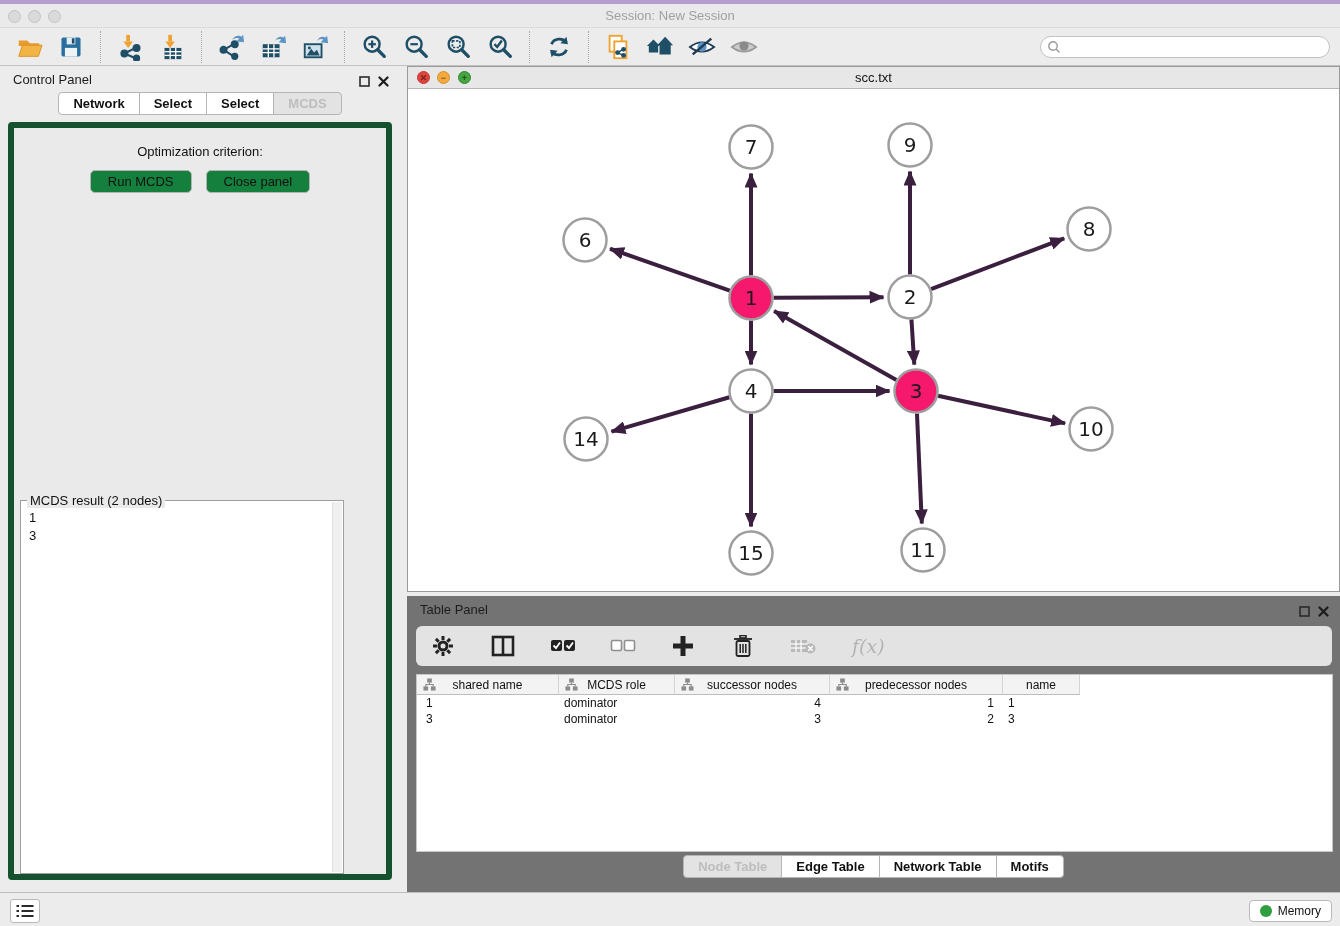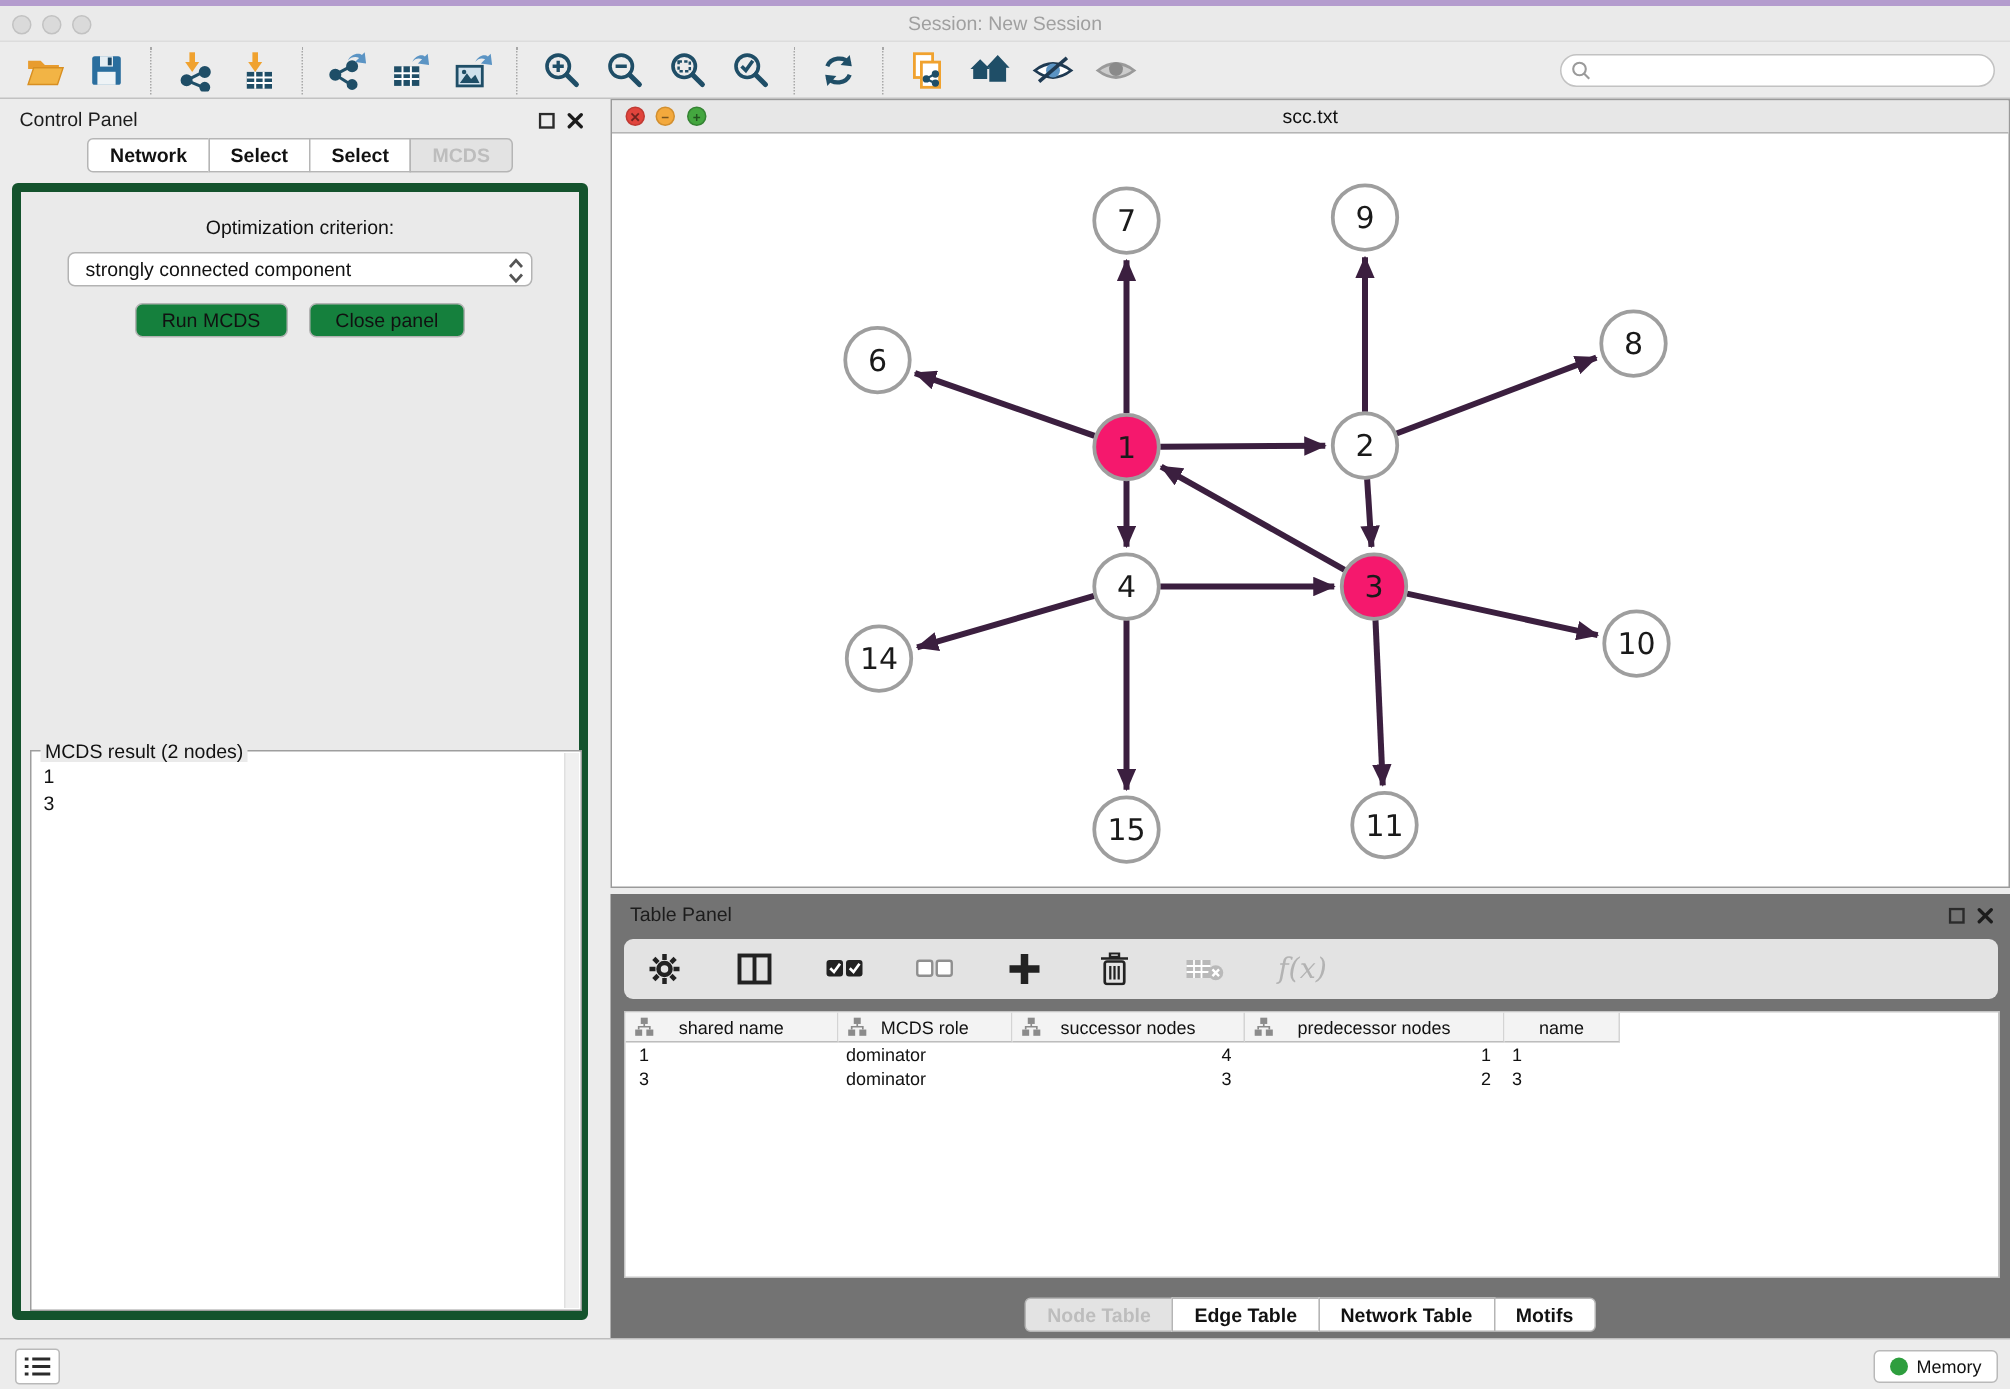--- a/index.html
+++ b/index.html
@@ -29,21 +29,21 @@
   .tab { font-size:13px; color:#111; background:#fff; border:1px solid #b5b5b5; padding:3px 14px; margin-left:-1px; font-weight:bold; }
   .tab:first-child { border-radius:4px 0 0 4px; margin-left:0; }
   .tab:last-child { border-radius:0 4px 4px 0; }
   .tab.active { background:#e3e3e3; color:#bdbdbd; }
   .cp-box { position:absolute; left:8px; top:56px; width:384px; height:758px; border:6px solid #14532d; border-radius:4px; background:#eaeaea; }
   .opt-label { text-align:center; margin-top:16px; font-size:13px; color:#111; }
   .combo { position:relative; width:310px; height:23px; margin:9px auto 0 auto; background:#fff; border:1px solid #b3b3b3; border-radius:5px; font-size:13px; color:#111; line-height:21px; padding-left:11px; }
   .combo .stepper { position:absolute; right:4px; top:2px; }
   .btnrow { display:flex; justify-content:center; gap:14px; margin-top:11px; }
   .pushbtn { background:#15803d; border:1px solid #b3b3b3; border-radius:5px; font-size:13px; color:#111; padding:3px 17px; font-family:"Liberation Sans",sans-serif; }
-  .result-box { position:absolute; left:6px; top:372px; width:368px; height:374px; border:1px solid #9e9e9e; background:#fff; }
+  .result-box { position:absolute; left:6px; top:372px; width:324px; height:374px; border:1px solid #9e9e9e; background:#fff; }
   .result-box .legend { position:absolute; left:6px; top:-8px; background:#eaeaea; padding:0 3px; font-size:13px; color:#111; }
   .result-items { padding:8px 0 0 8px; font-size:13px; color:#111; line-height:18px; }
   .result-scroll { position:absolute; right:1px; top:1px; bottom:1px; width:10px; background:#f0f0f0; border-left:1px solid #e0e0e0; }
 
   
   .net-frame { position:absolute; left:407px; top:66px; width:933px; height:526px; border:1px solid #9a9a9a; background:#fff; }
   .net-title { position:relative; height:22px; background:#e7e7e7; border-bottom:1px solid #b5b5b5; }
   .net-title .nt { position:absolute; left:0; right:0; top:3px; text-align:center; font-size:13px; color:#111; }
   .wbtn { position:absolute; top:4px; width:13px; height:13px; border-radius:50%; font-size:9px; line-height:12px; text-align:center; color:rgba(0,0,0,0.5); font-weight:bold; }
   .wbtn.red { left:9px; background:#e1443c; border:1px solid #c03a33; }
@@ -58,21 +58,21 @@
   .fx { font-family:"DejaVu Serif", serif; font-style:italic; font-size:19px; color:#b3b3b3; margin-left:2px; }
   .tp-table { position:absolute; left:9px; right:7px; top:78px; height:178px; background:#fff; border:1px solid #c6c6c6; overflow:hidden; }
   .thead { display:flex; height:20px; }
   .th { position:relative; background:#f3f3f3; border-right:1px solid #d4d4d4; border-bottom:1px solid #bdbdbd; font-size:12px; color:#111; display:flex; align-items:center; justify-content:center; flex:0 0 auto; }
   .th .hic { position:absolute; left:6px; top:3px; }
   .trow { display:flex; height:16px; }
   .td { font-size:12px; color:#111; line-height:16px; flex:0 0 auto; white-space:nowrap; overflow:hidden; }
   .td.l { padding-left:9px; text-align:left; }
   .td.l2 { padding-left:5px; text-align:left; }
   .td.r { padding-right:9px; text-align:right; }
-  .tp-tabs { position:absolute; left:0; right:0; top:269px; display:flex; justify-content:center; }
+  .tp-tabs { position:absolute; left:0; right:0; top:259px; display:flex; justify-content:center; }
 
   
   .statusbar { position:absolute; left:0; top:892px; width:100%; height:34px; background:#ececec; border-top:1px solid #bdbdbd; }
   .list-btn { position:absolute; left:10px; top:6px; width:30px; height:24px; background:#fff; border:1px solid #b9b9b9; border-radius:3px; display:flex; align-items:center; justify-content:center; }
   .mem-btn { position:absolute; right:8px; top:7px; height:22px; background:#fff; border:1px solid #b9b9b9; border-radius:4px; display:flex; align-items:center; gap:6px; padding:0 10px; font-size:12px; color:#111; }
   .mem-dot { width:12px; height:12px; border-radius:50%; background:#2e9e3e; }
 </style>
 </head>
 <body>
 
@@ -254,27 +254,20 @@
           </svg></span>
     </div>
     <div class="tabs" id="cp-tabs">
         <div class="tab">Network</div>
         <div class="tab">Select</div>
         <div class="tab">Select</div>
         <div class="tab active">MCDS</div>
       </div>
     <div class="cp-box">
       <div class="opt-label">Optimization criterion:</div>
-      <div class="combo">
-        <span>strongly connected component</span>
-        <span class="stepper"><svg width="12" height="19" viewBox="0 0 12 19">
-              <path d="M2 7 L6 2.5 L10 7" fill="none" stroke="#555" stroke-width="1.8"></path>
-              <path d="M2 12 L6 16.5 L10 12" fill="none" stroke="#555" stroke-width="1.8"></path>
-            </svg></span>
-      </div>
       <div class="btnrow">
         <button class="pushbtn">Run MCDS</button>
         <button class="pushbtn">Close panel</button>
       </div>
       <div class="result-box">
         <span class="legend">MCDS result (2 nodes)</span>
         <div class="result-items" id="mcds-results">
             <div>1</div>
             <div>3</div>
           </div>

